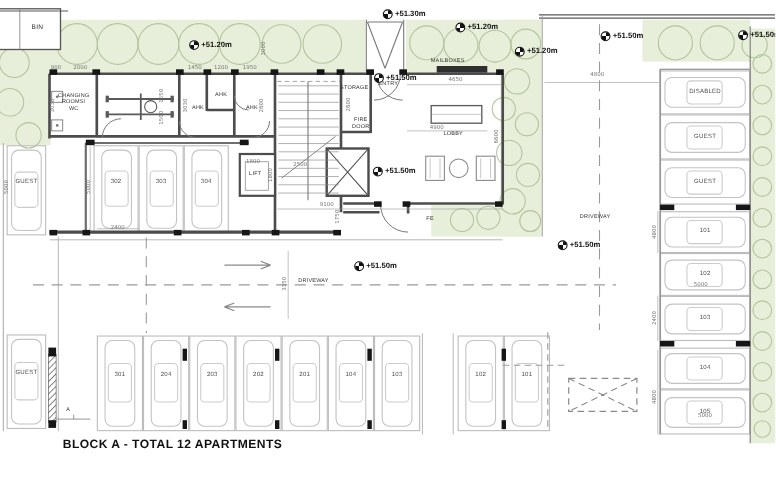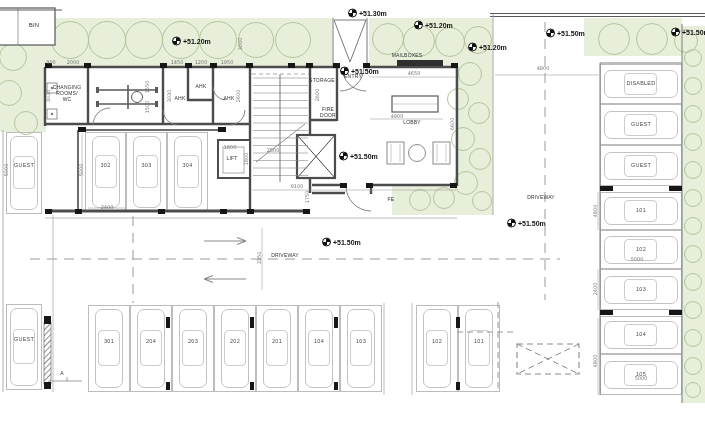--- a/index.html
+++ b/index.html
@@ -149,20 +149,21 @@
         <rect x="250" y="317" width="4" height="11"></rect>
       <rect x="334" y="317" width="4" height="11"></rect>
         <rect x="456" y="317" width="4" height="11"></rect>
       <rect x="166" y="382" width="4" height="8"></rect>
         <rect x="250" y="382" width="4" height="8"></rect>
       <rect x="334" y="382" width="4" height="8"></rect>
         <rect x="456" y="382" width="4" height="8"></rect>
     </g>
   </svg>
 
+  <div id="title">BLOCK A - TOTAL 12 APARTMENTS</div>
 <div class="green" style="left: 28px; top: 18px; width: 462px; height: 49px;"></div>
     <div class="green" style="left: 0px; top: 18px; width: 46px; height: 114px;"></div>
     <div class="green" style="left: 455px; top: 18px; width: 38px; height: 197px;"></div>
     <div class="green" style="left: 392px; top: 186px; width: 101px; height: 29px;"></div>
     <div class="green" style="left: 584px; top: 18px; width: 98px; height: 38px;"></div>
     <div class="green" style="left: 682px; top: 26px; width: 23px; height: 377px;"></div>
     <div class="tree" style="left: 51px; top: 21px; width: 38px; height: 38px;"></div>
     <div class="tree" style="left: 88px; top: 21px; width: 38px; height: 38px;"></div>
     <div class="tree" style="left: 125px; top: 21px; width: 38px; height: 38px;"></div>
     <div class="tree" style="left: 162px; top: 21px; width: 38px; height: 38px;"></div>

